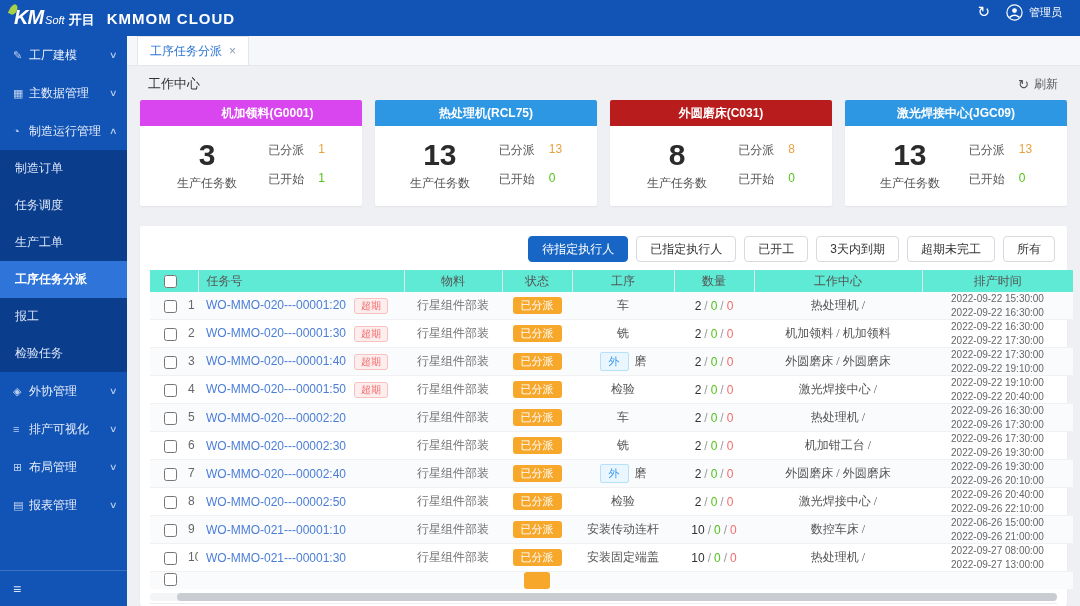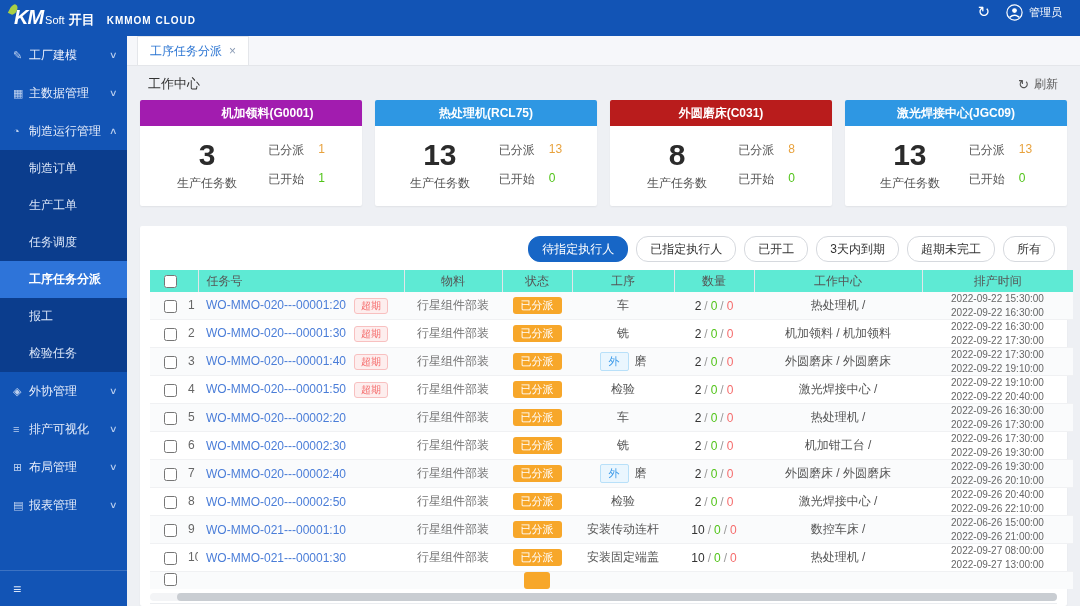--- a/index.html
+++ b/index.html
@@ -7,41 +7,41 @@
     font-family:"Liberation Sans","DejaVu Sans",sans-serif; background:#eef0f4; font-size:12px; color:#333; }
   .app { width:1080px; height:606px; display:flex; flex-direction:column; }
 
   
   .topbar { height:36px; background:#1254b5; display:flex; align-items:center; justify-content:space-between;
     padding:0 18px 12px 14px; flex:0 0 auto; }
   .logo { display:flex; align-items:baseline; color:#fff; }
   .logo-km { font-size:20px; font-weight:bold; font-style:italic; letter-spacing:-1px; position:relative; }
   .logo-km .leaf { position:absolute; top:-2px; left:-4px; width:7px; height:11px; background:#a8cf45;
     border-radius:50% 50% 50% 0; transform:rotate(28deg); }
-  .logo-soft { font-size:11px; margin-left:2px;margin-top:18px; }
+  .logo-soft { font-size:11px; font-style:italic; margin-left:2px;margin-top:18px; }
   .logo-cn { font-size:13px; font-weight:bold; margin-left:4px; }
-  .brand { font-size:10px; font-weight:bold; letter-spacing:1px; margin-left:12px; }
+  .brand { font-size:15px; font-weight:bold; letter-spacing:1px; margin-left:12px; }
   .topbar-right { display:flex; align-items:center; gap:16px; color:#fff; }
   .tb-refresh { font-size:15px; cursor:pointer; }
   .tb-user { display:flex; align-items:center; gap:6px; cursor:pointer; }
   .tb-user svg { display:block; }
   .tb-username { font-size:11px; }
 
   
   .main { flex:1; display:flex; min-height:0; }
 
   
   .sidebar { width:127px; background:#1254b5; color:#e8eefb; display:flex; flex-direction:column; flex:0 0 auto; }
   .nav { flex:1; overflow:hidden; }
   .nav-item { height:38px; display:flex; align-items:center; padding:0 10px 0 13px; cursor:pointer; font-size:12px; }
   .nav-icon { width:16px; font-size:11px; color:#bcd0ef; flex:0 0 auto; }
   .nav-label { flex:1; white-space:nowrap; }
   .chev { font-size:9px; color:#bcd0ef; transform:scaleX(1.3); }
   .submenu { background:#0b3d8d; }
-  .sub-item { height:37px; display:flex; align-items:center; padding-left:29px; cursor:pointer; font-size:12px; color:#dbe6f8;font-family:Liberation Mono, monospace; }
+  .sub-item { height:37px; display:flex; align-items:center; padding-left:15px; cursor:pointer; font-size:12px; color:#dbe6f8;font-family:Liberation Mono, monospace; }
   .sub-item.active { background:#2e74d9; color:#fff; font-weight:bold; }
   .sidebar-footer { height:36px; border-top:1px solid rgba(255,255,255,.18); display:flex; align-items:center; padding-left:13px; }
   .collapse-ic { font-size:14px; color:#dbe6f8; cursor:pointer; }
 
   
   .content { flex:1; display:flex; flex-direction:column; min-width:0; }
   .tabbar { height:30px; background:#f6f7fa; border-bottom:1px solid #e4e6ea; display:flex; align-items:flex-end; padding-left:10px; flex:0 0 auto; }
   .tab { height:29px; background:#fff; border:1px solid #e4e6ea; border-bottom:none; display:flex; align-items:center; gap:7px;
     padding:0 12px; color:#2a74d2; font-size:12px; cursor:pointer; }
   .tab-close { color:#8a9bb5; font-size:12px; cursor:pointer; }
@@ -62,21 +62,21 @@
   .card-total-label { font-size:12px; color:#555; margin-top:4px; }
   .card-right { display:flex; flex-direction:column; gap:12px; }
   .card-kv { display:flex; gap:14px; font-size:12px; color:#555; }
   .v-orange { color:#e8a23d; }
   .v-green { color:#52c41a; }
 
   
   .panel { background:#fff; margin:20px 13px 0; flex:1; display:flex; flex-direction:column; min-height:0;
     border-radius:2px; box-shadow:0 1px 2px rgba(0,0,0,.06); padding:8px 10px 0; }
   .filters { display:flex; justify-content:flex-end; gap:8px; padding:2px 2px 8px; }
-  .fbtn { height:26px; padding:0 13px; border:1px solid #d6d9de; border-radius:12px; background:#fff; color:#333;
+  .fbtn { height:26px; padding:0 13px; border:1px solid #d6d9de; border-radius:4px; background:#fff; color:#333;
     font-size:12px; cursor:pointer; font-family:inherit; }
   .fbtn.active { background:#1766c6; border-color:#1766c6; color:#fff; }
 
   
   table { width:100%; border-collapse:collapse; table-layout:fixed; }
   thead th { background:#5eead4; height:22px; font-weight:normal; color:#555; font-size:12px; }
   thead th:not(:first-child) { border-left:1px solid #e3e5e9; }
   th.left, td.left { text-align:left; padding-left:8px; }
   th, td { text-align:center; overflow:hidden; white-space:nowrap; }
   tbody tr { height:27px; border-bottom:1px solid #f0f1f3; }
@@ -85,21 +85,21 @@
   .cb { width:13px; height:13px; vertical-align:middle; margin:0 7px 0 6px; accent-color:#1766c6; cursor:pointer; }
   .task-link { color:#4a7dd8; cursor:pointer; }
   .badge-overdue { display:inline-block; margin-left:8px; font-size:10px; color:#f56c6c; background:#fdeeee;
     border:1px solid #f8c0c0; border-radius:3px; padding:1px 6px; line-height:1.2; }
   .mat { color:#737373; }
   .badge-status { display:inline-block; background:#f7a72a; color:#fff; border-radius:3px; padding:2px 8px; font-size:11px; line-height:1.2; }
   .tag-out { display:inline-block; color:#3d9be9; background:#eaf6fe; border:1px solid #b8e0f9; border-radius:2px;
     padding:1px 8px; font-size:11px; margin-right:6px; line-height:1.3; }
   .proc { color:#555; }
   .q1 { color:#333; } .q2 { color:#52c41a; } .q3 { color:#f56c6c; } .qsep { color:#999; margin:0 3px; }
-  .wc { color:#555; }
+  .wc { color:#555;font-family:Liberation Serif, serif; }
   td.time { font-size:10px; color:#666; line-height:1.35; white-space:normal; }
   tr.partial { height:6px; border-bottom:none; }
   tr.partial td { height:6px; vertical-align:top; }
   tr.partial .badge-status { padding:2px 8px; }
 
   
   .hscroll { height:12px; margin-top:2px; position:relative; flex:0 0 auto; }
   .hscroll .track { position:absolute; left:0; right:0; top:2px; height:8px; background:#f3f4f6; border-radius:4px; }
   .hscroll .thumb { position:absolute; left:3%; right:0; top:2px; height:8px; background:#c9cdd2; border-radius:4px; cursor:pointer; }
   .pager { border-top:1px solid #ebedf0; height:36px; display:flex; align-items:center; justify-content:flex-end;
@@ -144,22 +144,22 @@
           <span class="nav-label">主数据管理</span>
           <span class="chev">∨</span>
         </div>
         <div class="nav-item">
           <span class="nav-icon">◔</span>
           <span class="nav-label">制造运行管理</span>
           <span class="chev">∧</span>
         </div>
         <div class="submenu">
           <div class="sub-item">制造订单</div>
+          <div class="sub-item">任务调度</div>
           <div class="sub-item">生产工单</div>
-          <div class="sub-item">任务调度</div>
           <div class="sub-item active">工序任务分派</div>
           <div class="sub-item">报工</div>
           <div class="sub-item">检验任务</div>
         </div>
         <div class="nav-item">
           <span class="nav-icon">◈</span>
           <span class="nav-label">外协管理</span>
           <span class="chev">∨</span>
         </div>
         <div class="nav-item">
@@ -195,21 +195,21 @@
         <div class="wc-bar">
           <span class="wc-title">工作中心</span>
           <span class="refresh-btn">
             <span class="ic">↻</span>
             <span>刷新</span>
           </span>
         </div>
 
         <div class="cards">
           <div class="card">
-            <div class="card-header" style="background: #a21caf; padding-left: 33px;">机加领料(G0001)</div>
+            <div class="card-header" style="background: #d946ef; padding-left: 33px;">机加领料(G0001)</div>
             <div class="card-body">
               <div class="card-left">
                 <div class="card-total">3</div>
                 <div class="card-total-label">生产任务数</div>
               </div>
               <div class="card-right">
                 <div class="card-kv">
                     <span>已分派</span>
                     <span class="v-orange">1</span>
                   </div>

